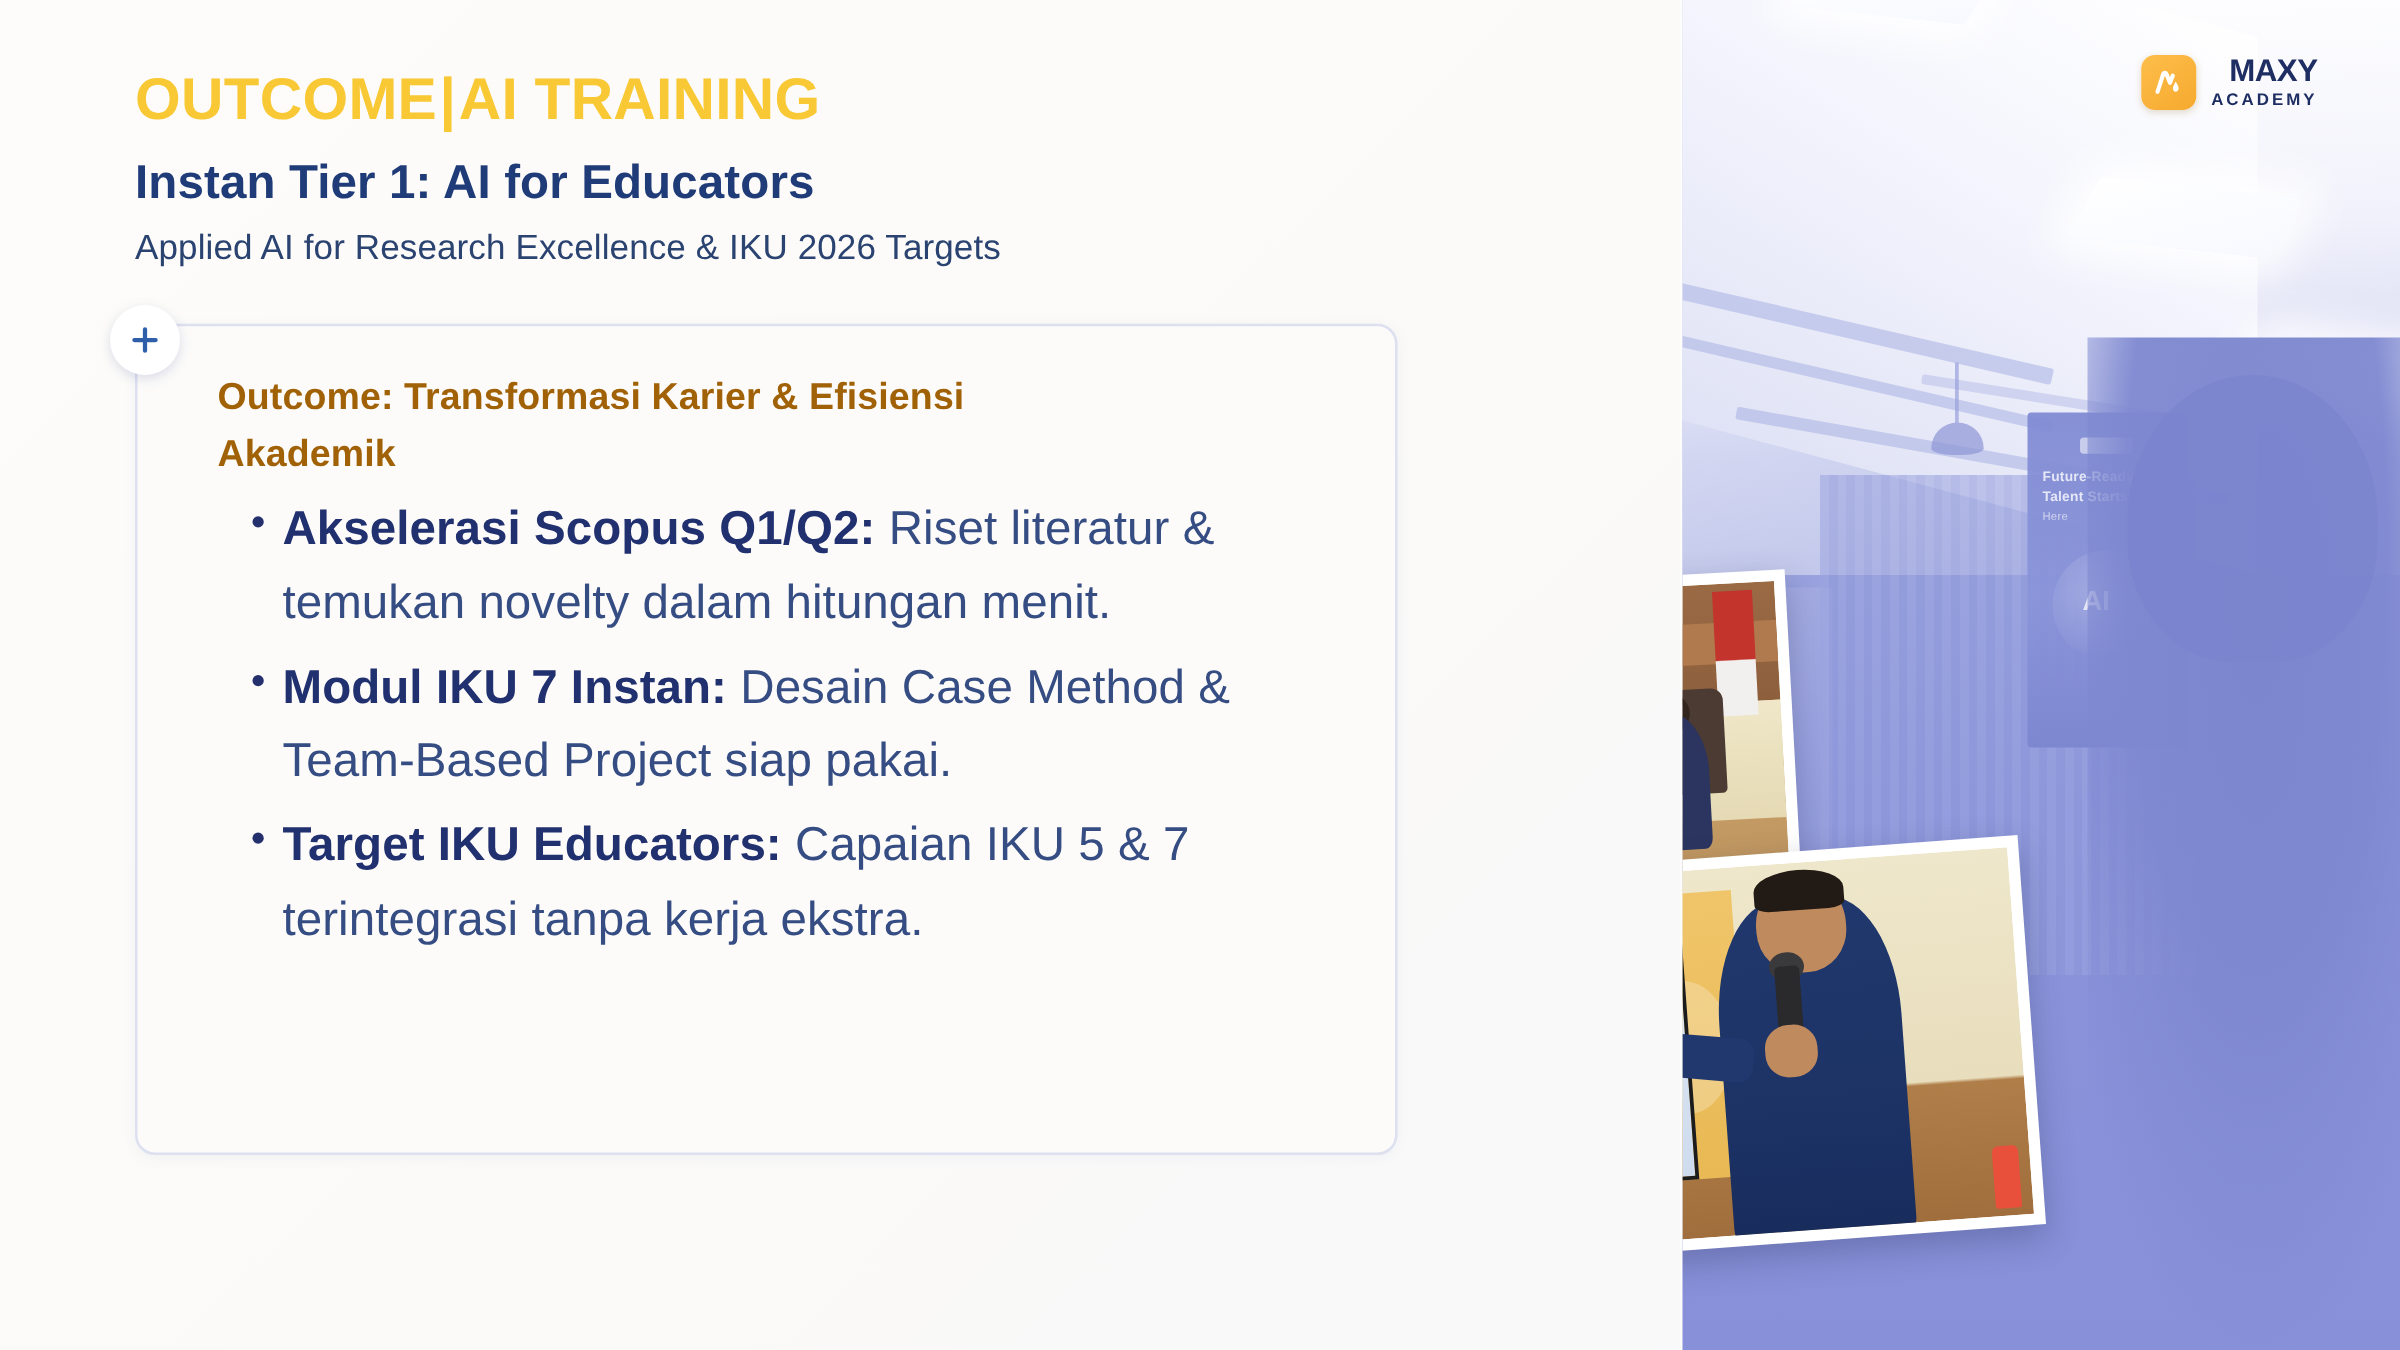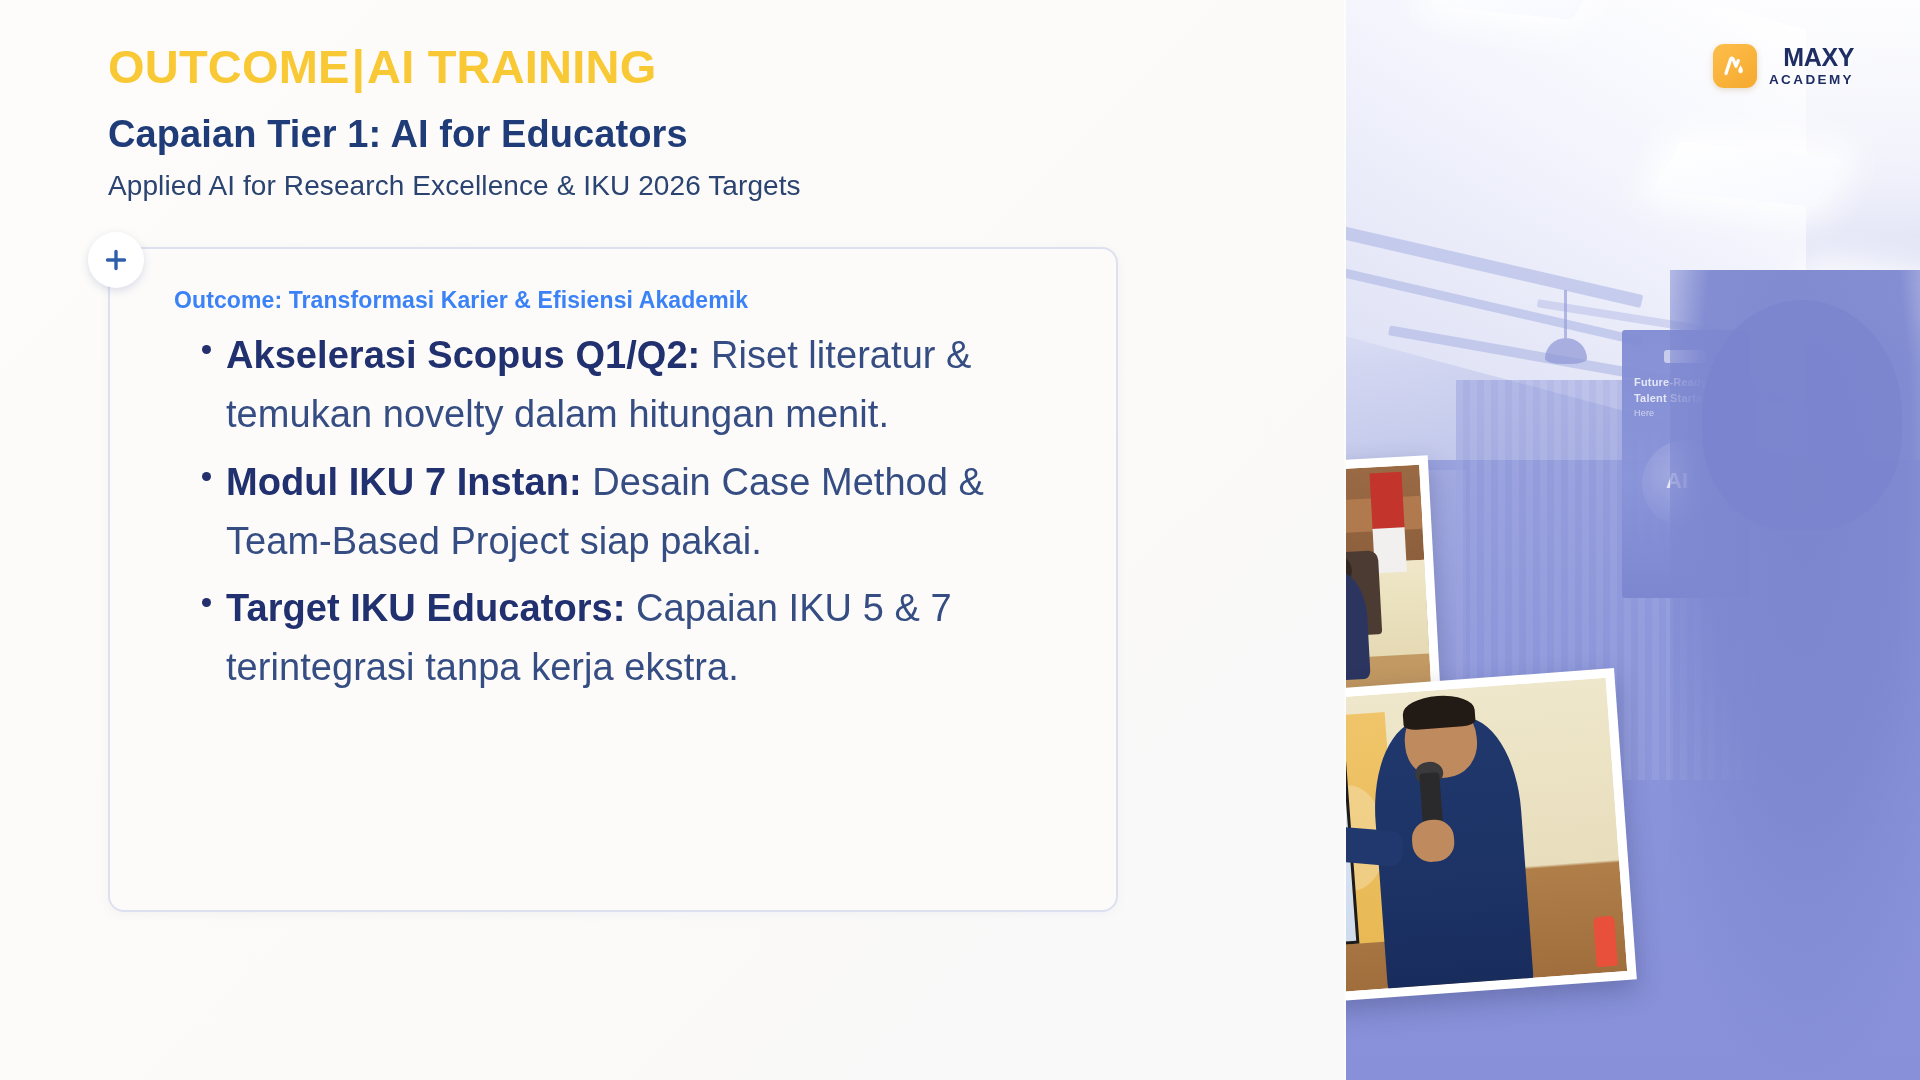--- a/index.html
+++ b/index.html
@@ -10,21 +10,21 @@
   }
 
   .slide {
     position:relative; width:1920px; height:1080px;
     background:linear-gradient(135deg,#fdfcfa 0%, #fbfaf8 45%, #f8f8fb 100%);
     overflow:hidden;
   }
 
   
   .left-panel {
-    position:absolute; left:0; top:0; width:1346px; height:896px;
+    position:absolute; left:0; top:12px; width:1346px; height:896px;
     padding:42px 0 0 108px;
   }
 
   .eyebrow {
     font-size:47px; font-weight:800; letter-spacing:0.2px;
     line-height:1.08; white-space:nowrap;
   }
   .eyebrow .seg-a { color:#F9C835; }
   .eyebrow .bar   { color:#F9C835; padding:0 2px; }
   .eyebrow .seg-b { color:#F9C835; }
@@ -58,21 +58,21 @@
     position:absolute; left:-22px; top:-17px;
     width:56px; height:56px; border-radius:50%;
     background:#ffffff;
     box-shadow:0 3px 9px rgba(100,115,170,0.22);
     display:flex; align-items:center; justify-content:center;
     z-index:6;
   }
   .plus-badge svg { display:block; }
 
   .card-heading {
-    font-size:23px; font-weight:800; color:#3b82f6;
+    font-size:30px; font-weight:800; color:#a16207;
     line-height:1.52; letter-spacing:0.1px;
     max-width:700px;
   }
 
   .bullets { list-style:none; margin-top:8px; }
   .bullets li {
     position:relative;
     padding-left:52px;
     margin-top:8px;
     font-size:38px; font-weight:400; color:#354D82;
@@ -278,21 +278,21 @@
 <body>
 
 <div class="slide">
 
   <div class="left-panel">
 
     <div class="eyebrow">
       <span class="seg-a">OUTCOME</span><span class="bar">|</span><span class="seg-b">AI TRAINING</span>
     </div>
 
-    <h1 class="title">Capaian Tier 1: AI for Educators</h1>
+    <h1 class="title">Instan Tier 1: AI for Educators</h1>
     <h2 class="subtitle">Applied AI for Research Excellence &amp; IKU 2026 Targets</h2>
 
     <div class="card-wrap">
       <div class="card">
 
         <div class="plus-badge">
           <svg width="28" height="28" viewBox="0 0 28 28" aria-hidden="true">
             <path d="M14 5.5 L14 22.5" stroke="#2F5FA8" stroke-width="3.4" stroke-linecap="round"></path>
             <path d="M5.5 14 L22.5 14" stroke="#2F5FA8" stroke-width="3.4" stroke-linecap="round"></path>
           </svg>

